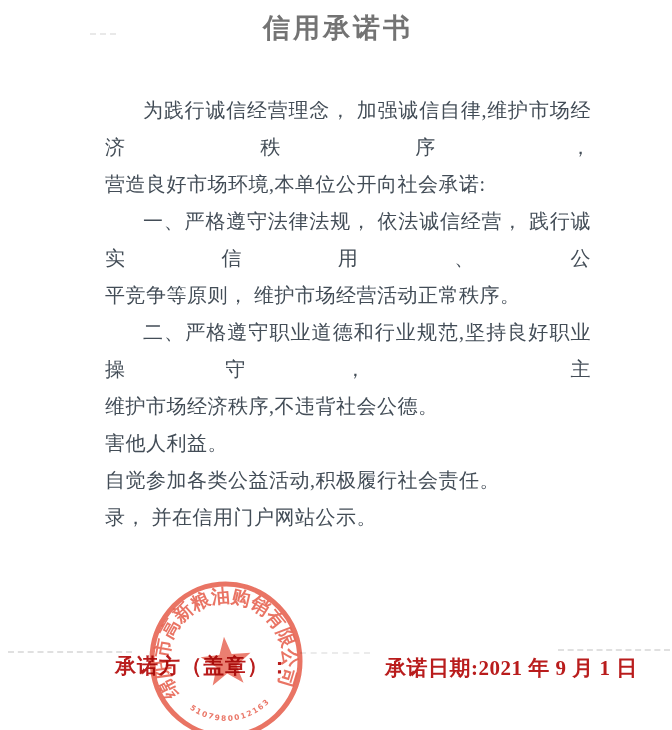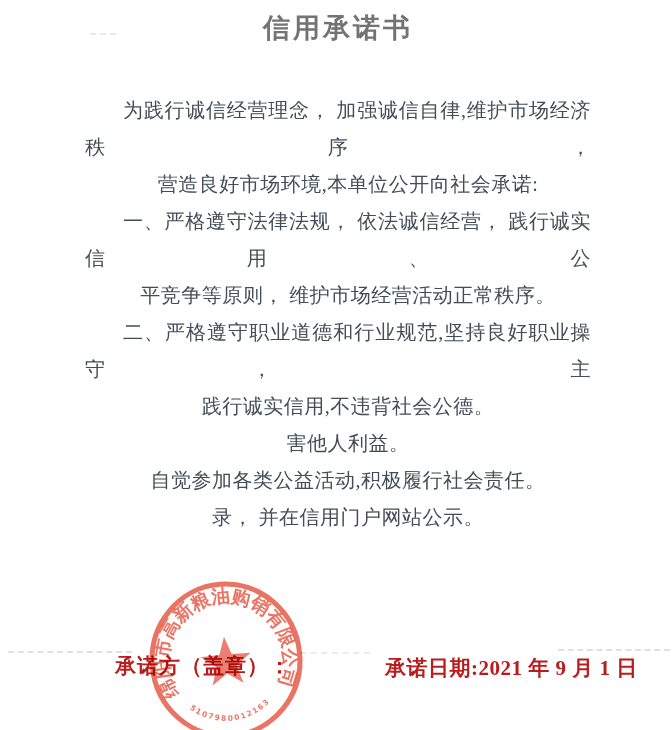--- a/index.html
+++ b/index.html
@@ -32,23 +32,24 @@
     line-height: 37px;
     letter-spacing: 0.5px;
   }
   .body-line {
     white-space: normal;
   }
   .body-line.para-start {
     text-indent: 1.9em;
     text-align: justify;
     text-align-last: justify;
+    margin-left: 20px;
   }
   .body-line.para-end {
-    text-align: center;
+    text-align: left;
     margin-left: 20px;
   }
   .footer-row {
     position: absolute;
     top: 652px; left: 0; width: 672px;
     height: 30px;
     font-size: 21px;
     font-weight: 700;
     color: #b91c1c;
   }
@@ -89,21 +90,21 @@
 <div class="page">
 
   <h1 class="doc-title">信用承诺书</h1>
 
   <div class="body-text">
     <div class="body-line para-start">为践行诚信经营理念， 加强诚信自律,维护市场经济秩序，</div>
     <div class="body-line para-end">营造良好市场环境,本单位公开向社会承诺:</div>
     <div class="body-line para-start">一、严格遵守法律法规， 依法诚信经营， 践行诚实信用、公</div>
     <div class="body-line para-end">平竞争等原则， 维护市场经营活动正常秩序。</div>
     <div class="body-line para-start">二、严格遵守职业道德和行业规范,坚持良好职业操守， 主</div>
-    <div class="body-line para-end">践行诚实信用,不违背社会公德。</div>
+    <div class="body-line para-end">维护市场经济秩序,不违背社会公德。</div>
     <div class="body-line para-end">害他人利益。</div>
     <div class="body-line para-end">自觉参加各类公益活动,积极履行社会责任。</div>
     <div class="body-line para-end">录， 并在信用门户网站公示。</div>
   </div>
 
   <div class="scan-artifact artifact-1"></div>
   <div class="scan-artifact artifact-2"></div>
   <div class="scan-artifact artifact-3"></div>
   <div class="scan-artifact artifact-4"></div>
 

